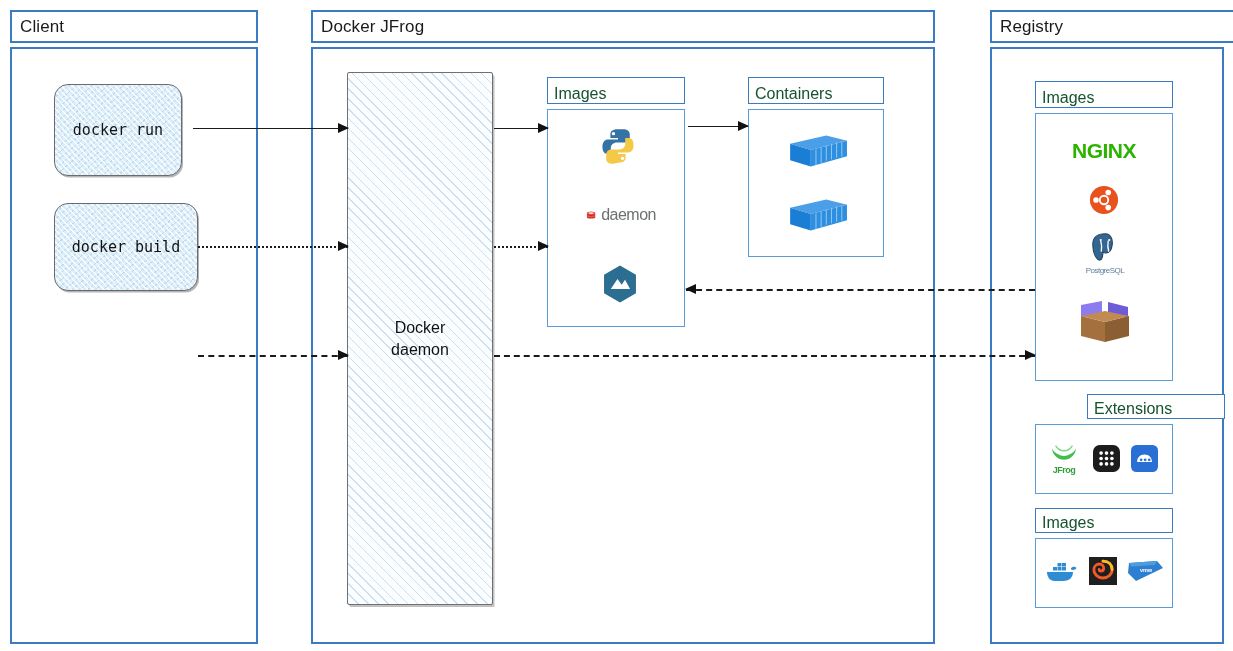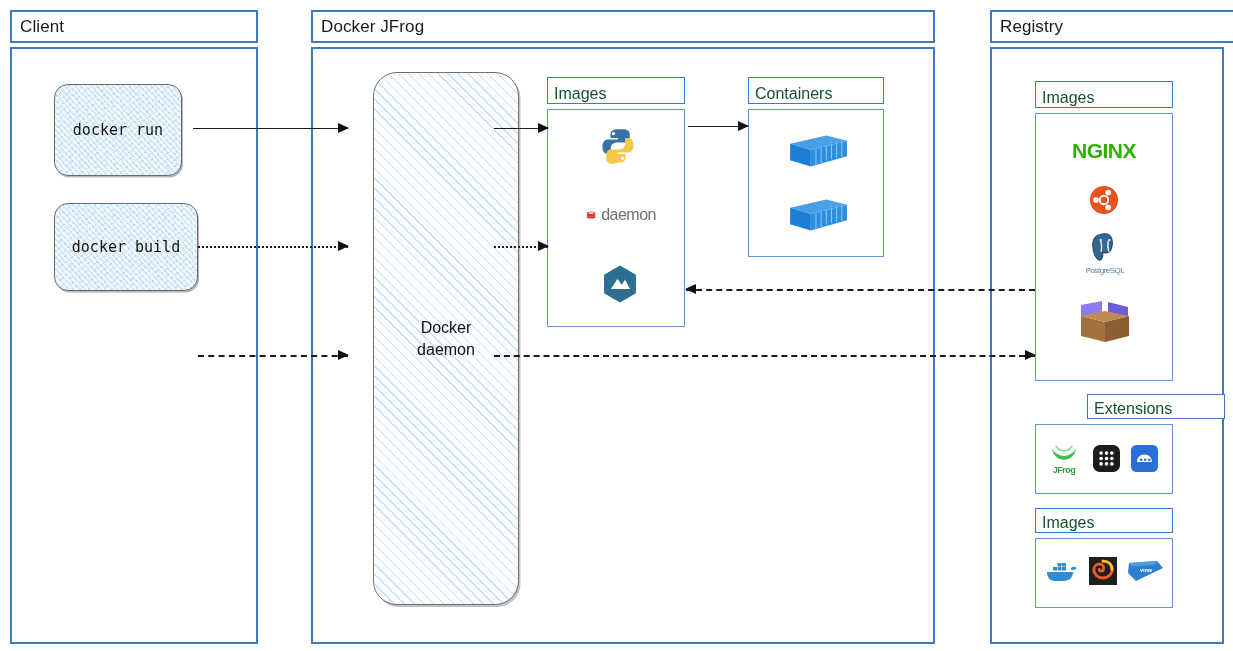--- a/index.html
+++ b/index.html
@@ -64,33 +64,32 @@
     font-family: "DejaVu Sans Mono", "Liberation Mono", monospace;
     font-size: 15px;
     color: #121212;
     box-shadow: 1.5px 2px 0 -0.5px rgba(90,90,90,0.45);
   }
 
   
   .daemon-node {
     position: absolute;
     border: 1.4px solid #707070;
-    border-radius: 24px;
+    border-radius: 2px;
     background-color: #fbfdff;
     background-image:
       repeating-linear-gradient(45deg, rgba(150,195,230,0.50) 0px, rgba(150,195,230,0.50) 1px, rgba(255,255,255,0) 1px, rgba(255,255,255,0) 7px);
     display: flex;
     align-items: center;
     justify-content: center;
     text-align: center;
     font-size: 16px;
     line-height: 1.35;
     color: #111;
     box-shadow: 2px 2.5px 0 -0.5px rgba(100,100,100,0.40);
-    margin-left: 26px;
   }
 
   
   .conn { position: absolute; height: 0; }
   .conn .line {
     position: absolute; left: 0; top: 0; width: 100%;
     border-top-width: 1.8px;
     border-top-color: #1b1b1b;
   }
   .conn.solid  .line { border-top-style: solid; }

